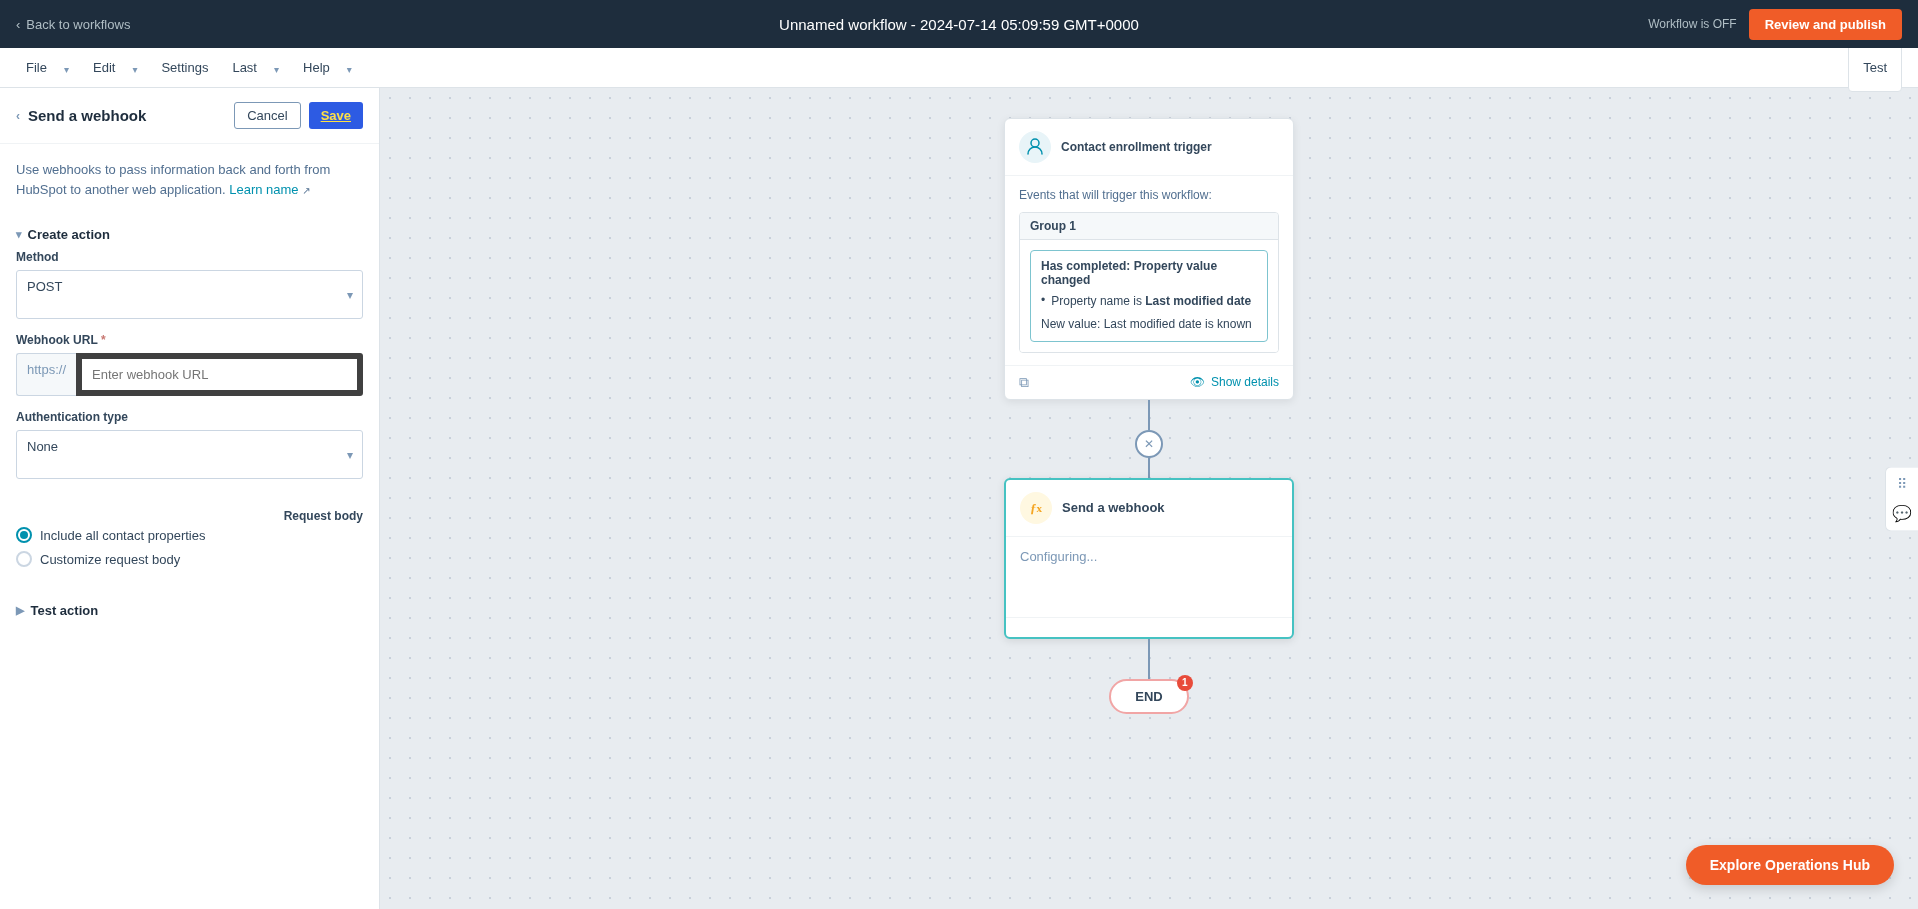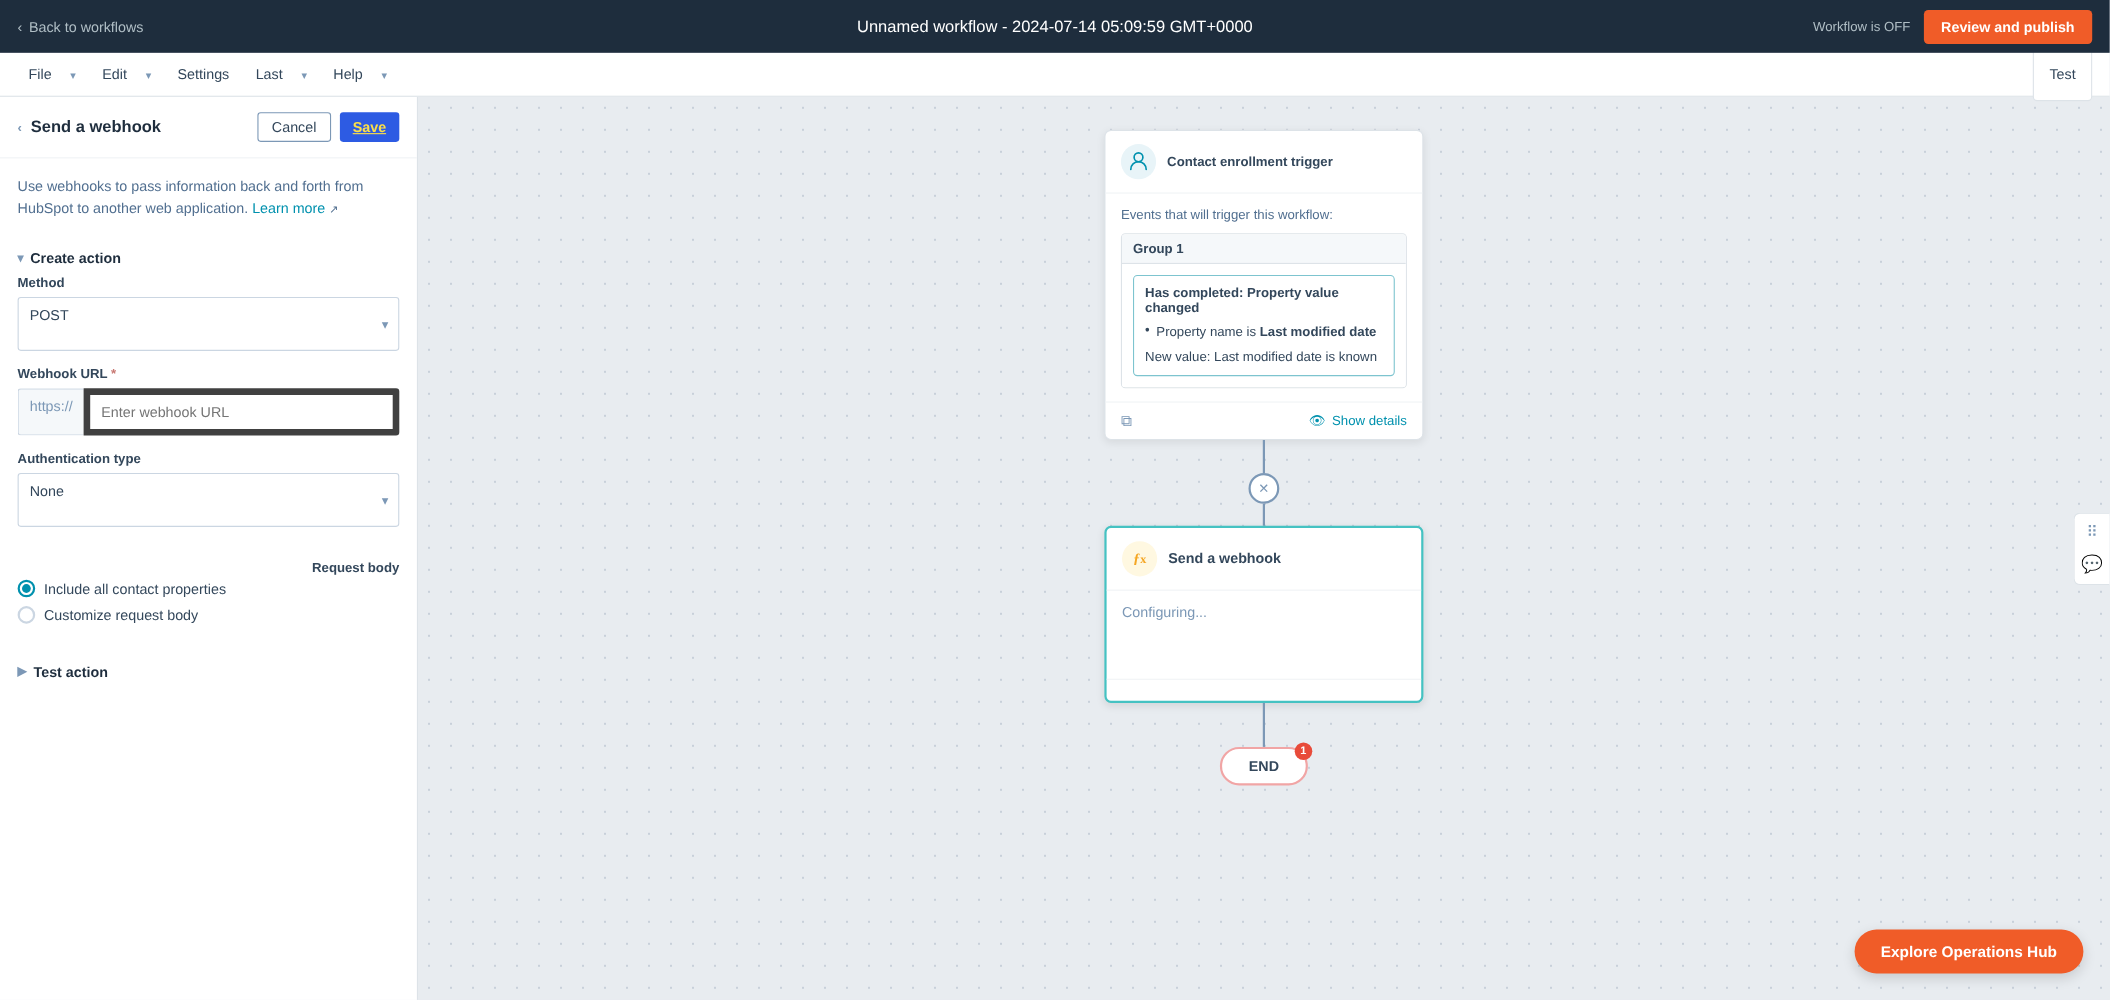--- a/index.html
+++ b/index.html
@@ -502,21 +502,21 @@
         <span>Send a webhook</span>
       </div>
       <div class="sidebar-header-actions">
         <button class="cancel-btn">Cancel</button>
         <button class="save-btn">Save</button>
       </div>
     </div>
 
     <div class="sidebar-desc">
       <span>Use webhooks to pass information back and forth from HubSpot to another web application.</span>
-      <a href="#">Learn more</a>
+      <a href="#">Learn name</a>
       <span style="font-size:10px;"> ↗</span>
     </div>
 
     <div class="sidebar-section">
       <div class="section-header">
         <span class="section-chevron">▾</span>
         <span>Create action</span>
       </div>
 
       <div class="field-group">

